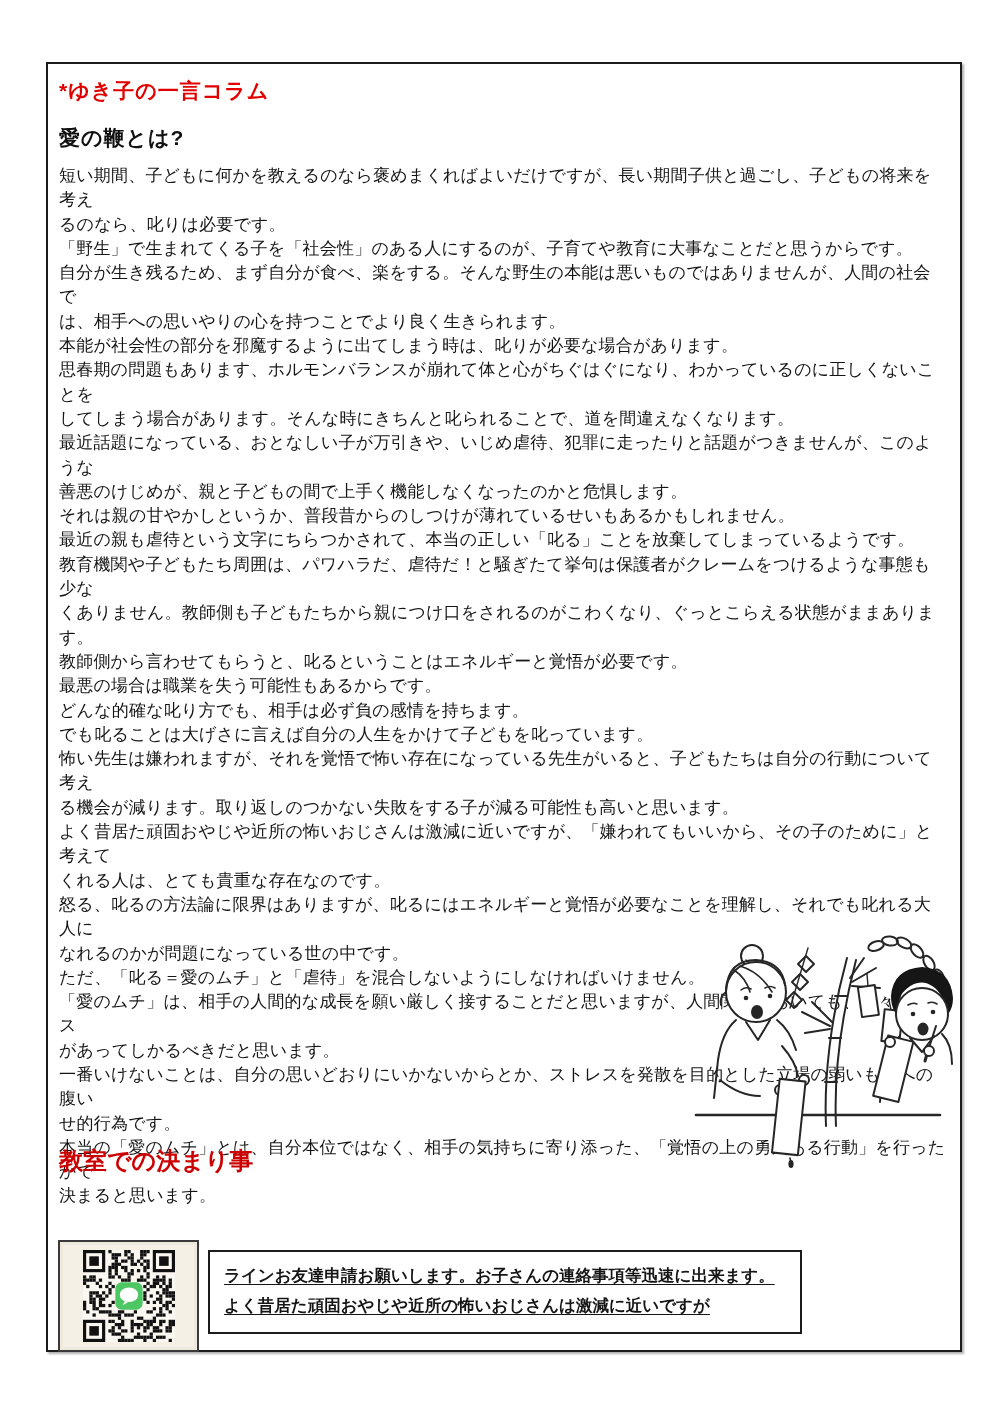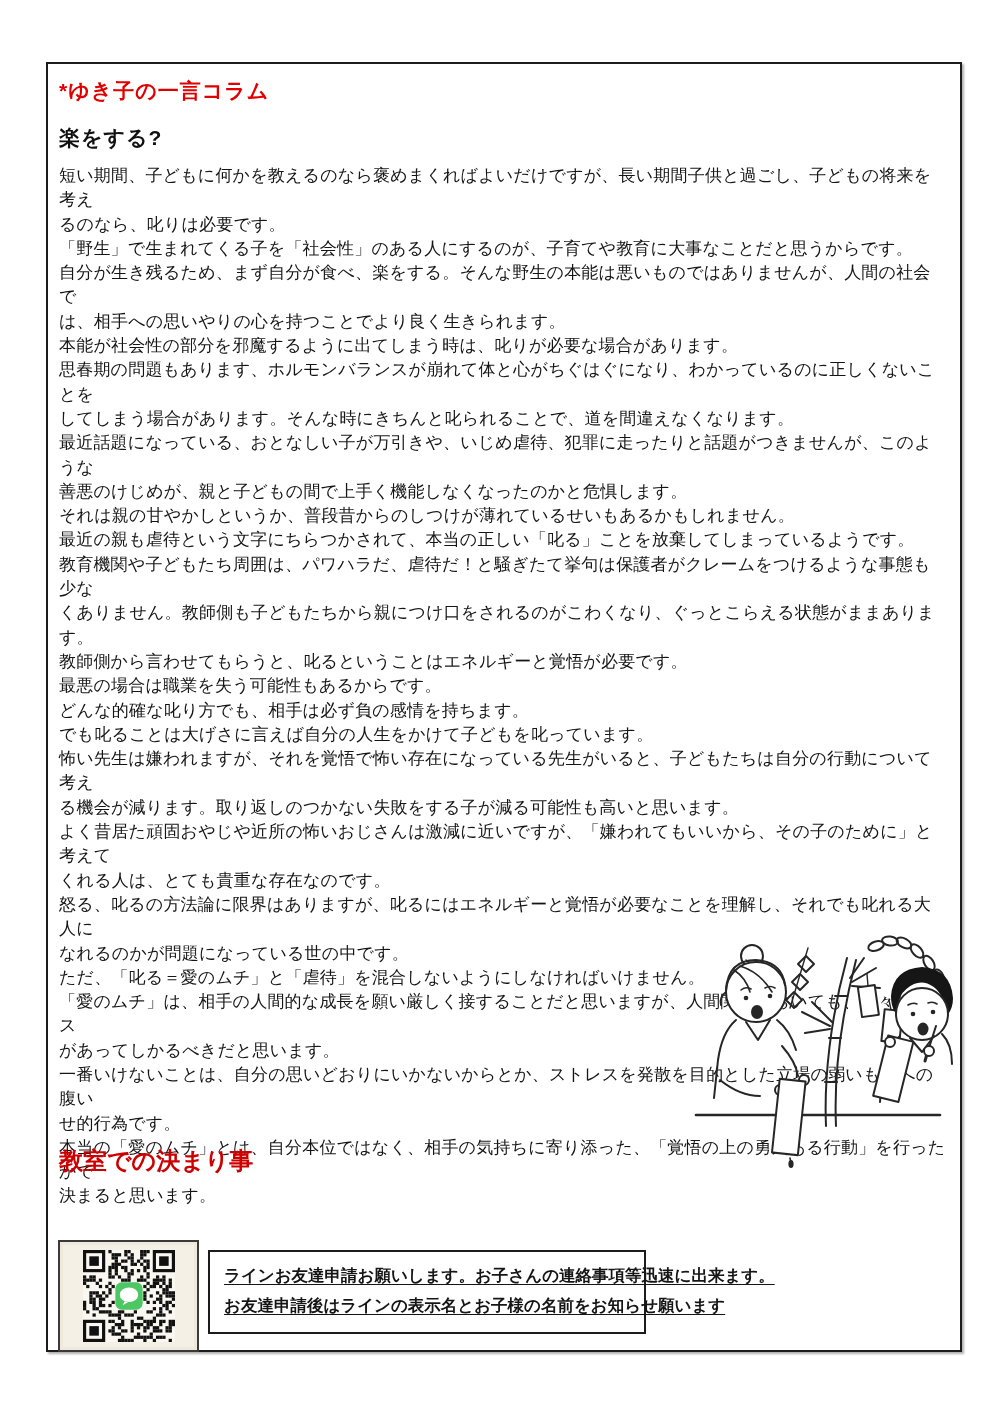--- a/index.html
+++ b/index.html
@@ -33,37 +33,37 @@
   }
   .rules-heading{font-size:24px;line-height:26px;margin-top:14px;}
   .rules-text{font-size:18px;line-height:29px;white-space:pre-line;letter-spacing:.2px;}
   .qr-frame{
     position:absolute;left:10px;top:1176px;width:137px;height:108px;
     background:#f4f0e6;border:2px solid #3a3a3a;
     display:flex;align-items:center;justify-content:center;
     box-shadow:inset 0 0 0 3px #efe9db;
   }
   .line-box{
-    position:absolute;left:160px;top:1186px;width:438px;height:84px;
+    position:absolute;left:160px;top:1186px;width:594px;height:84px;
     border:2px solid #1c1c1c;background:#fff;
     padding:8px 14px;box-sizing:border-box;
   }
   .line-box .u{
     font-size:16.5px;font-weight:700;line-height:30px;color:#151515;
     text-decoration:underline;text-underline-offset:3px;white-space:nowrap;
   }
 </style>
 </head>
 <body>
 
 <div class="canvas">
   <div class="sheet">
 
     <div class="col-title">*ゆき子の一言コラム</div>
-    <div class="heading">楽をする?</div>
+    <div class="heading">愛の鞭とは?</div>
     <div class="body-text">短い期間、子どもに何かを教えるのなら褒めまくればよいだけですが、長い期間子供と過ごし、子どもの将来を考え
 るのなら、叱りは必要です。
 「野生」で生まれてくる子を「社会性」のある人にするのが、子育てや教育に大事なことだと思うからです。
 自分が生き残るため、まず自分が食べ、楽をする。そんな野生の本能は悪いものではありませんが、人間の社会で
 は、相手への思いやりの心を持つことでより良く生きられます。
 本能が社会性の部分を邪魔するように出てしまう時は、叱りが必要な場合があります。
 思春期の問題もあります、ホルモンバランスが崩れて体と心がちぐはぐになり、わかっているのに正しくないことを
 してしまう場合があります。そんな時にきちんと叱られることで、道を間違えなくなります。
 最近話題になっている、おとなしい子が万引きや、いじめ虐待、犯罪に走ったりと話題がつきませんが、このような
 善悪のけじめが、親と子どもの間で上手く機能しなくなったのかと危惧します。
@@ -453,17 +453,17 @@
         <g>
           <rect x="10.2" y="10.2" width="8.6" height="8.6" rx="2" fill="#4cc764"></rect>
           <ellipse cx="14.5" cy="14.1" rx="2.9" ry="2.3" fill="#ffffff"></ellipse>
           <path d="M13.2 16.1 l-0.7 1.3 l1.7 -0.9 Z" fill="#ffffff"></path>
         </g>
       </svg>
     </div>
 
     <div class="line-box">
       <div class="u">ラインお友達申請お願いします。お子さんの連絡事項等迅速に出来ます。</div>
-      <div class="u">お友達申請後はラインの表示名とお子様の名前をお知らせ願います</div>
+      <div class="u">よく昔居た頑固おやじや近所の怖いおじさんは激減に近いですが</div>
     </div>
 
   </div>
 </div>
 
 </body></html>

